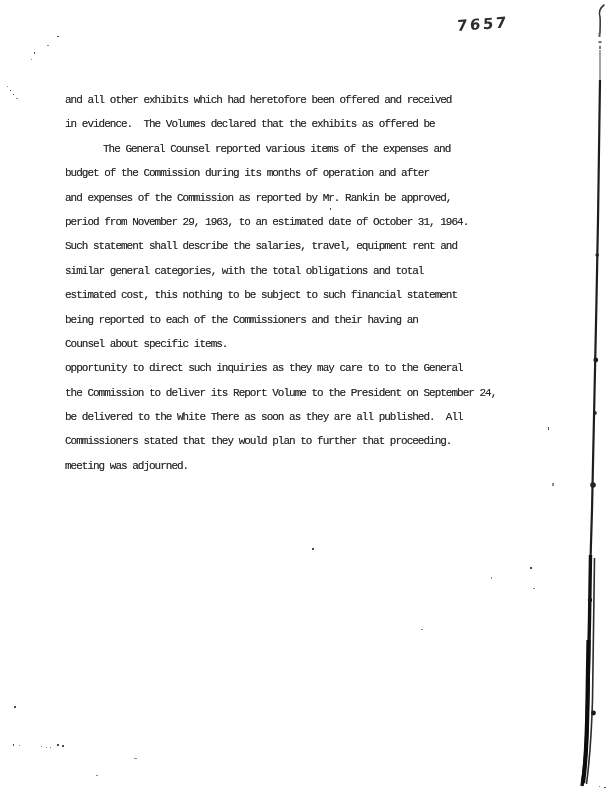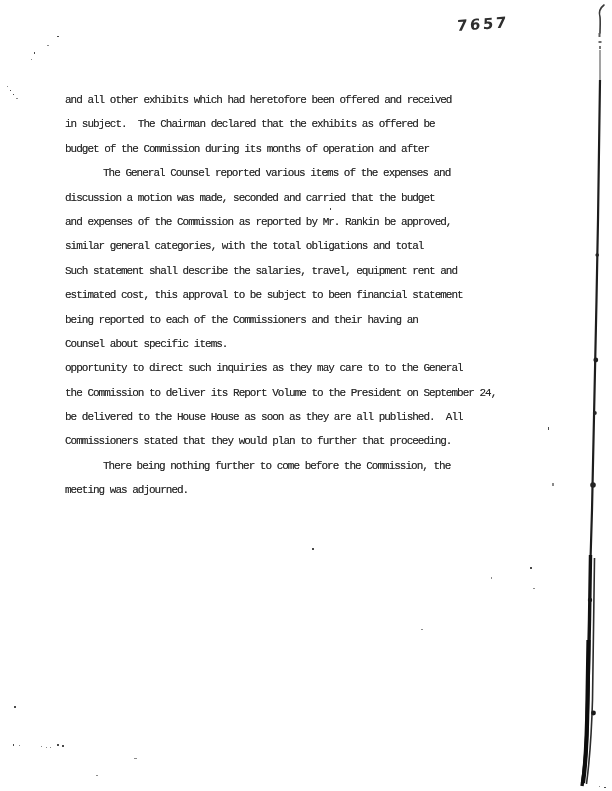--- a/index.html
+++ b/index.html
@@ -61,35 +61,34 @@
 </style>
 </head>
 <body>
 
 <div class="scan-page">
 
   <div class="page-number">7657</div>
 
   <div class="text-block">
     <div class="line">and all other exhibits which had heretofore been offered and received</div>
-    <div class="line">in subject.  The Chairman declared that the exhibits as offered be</div>
+    <div class="line">in evidence.  The Volumes declared that the exhibits as offered be</div>
+    <div class="line indent">The General Counsel reported various items of the expenses and</div>
     <div class="line">budget of the Commission during its months of operation and after</div>
-    <div class="line indent">The General Counsel reported various items of the expenses and</div>
-    <div class="line">discussion a motion was made, seconded and carried that the budget</div>
     <div class="line">and expenses of the Commission as reported by Mr. Rankin be approved,</div>
+    <div class="line">period from November 29, 1963, to an estimated date of October 31, 1964.</div>
+    <div class="line">Such statement shall describe the salaries, travel, equipment rent and</div>
     <div class="line">similar general categories, with the total obligations and total</div>
-    <div class="line">Such statement shall describe the salaries, travel, equipment rent and</div>
-    <div class="line">estimated cost, this approval to be subject to been financial statement</div>
+    <div class="line">estimated cost, this nothing to be subject to such financial statement</div>
     <div class="line">being reported to each of the Commissioners and their having an</div>
     <div class="line">Counsel about specific items.</div>
     <div class="line">opportunity to direct such inquiries as they may care to to the General</div>
     <div class="line">the Commission to deliver its Report Volume to the President on September 24,</div>
-    <div class="line">be delivered to the House House as soon as they are all published.  All</div>
+    <div class="line">be delivered to the White There as soon as they are all published.  All</div>
     <div class="line">Commissioners stated that they would plan to further that proceeding.</div>
-    <div class="line indent">There being nothing further to come before the Commission, the</div>
     <div class="line">meeting was adjourned.</div>
   </div>
 
   <svg class="streak-svg" viewBox="0 0 612 791" xmlns="http://www.w3.org/2000/svg">
 
     <path d="M604,5 C600,8 598.5,12 600,17 C600.5,22 600,28 600,33" stroke="#3a3a3a" stroke-width="1.6" fill="none" stroke-linecap="round"></path>
     <rect x="598.5" y="33" width="2" height="4" fill="#5a5a5a"></rect>
     <rect x="598.5" y="41" width="3" height="2" fill="#6a6a6a"></rect>
     <rect x="599" y="46" width="2" height="3" fill="#777777"></rect>
 

